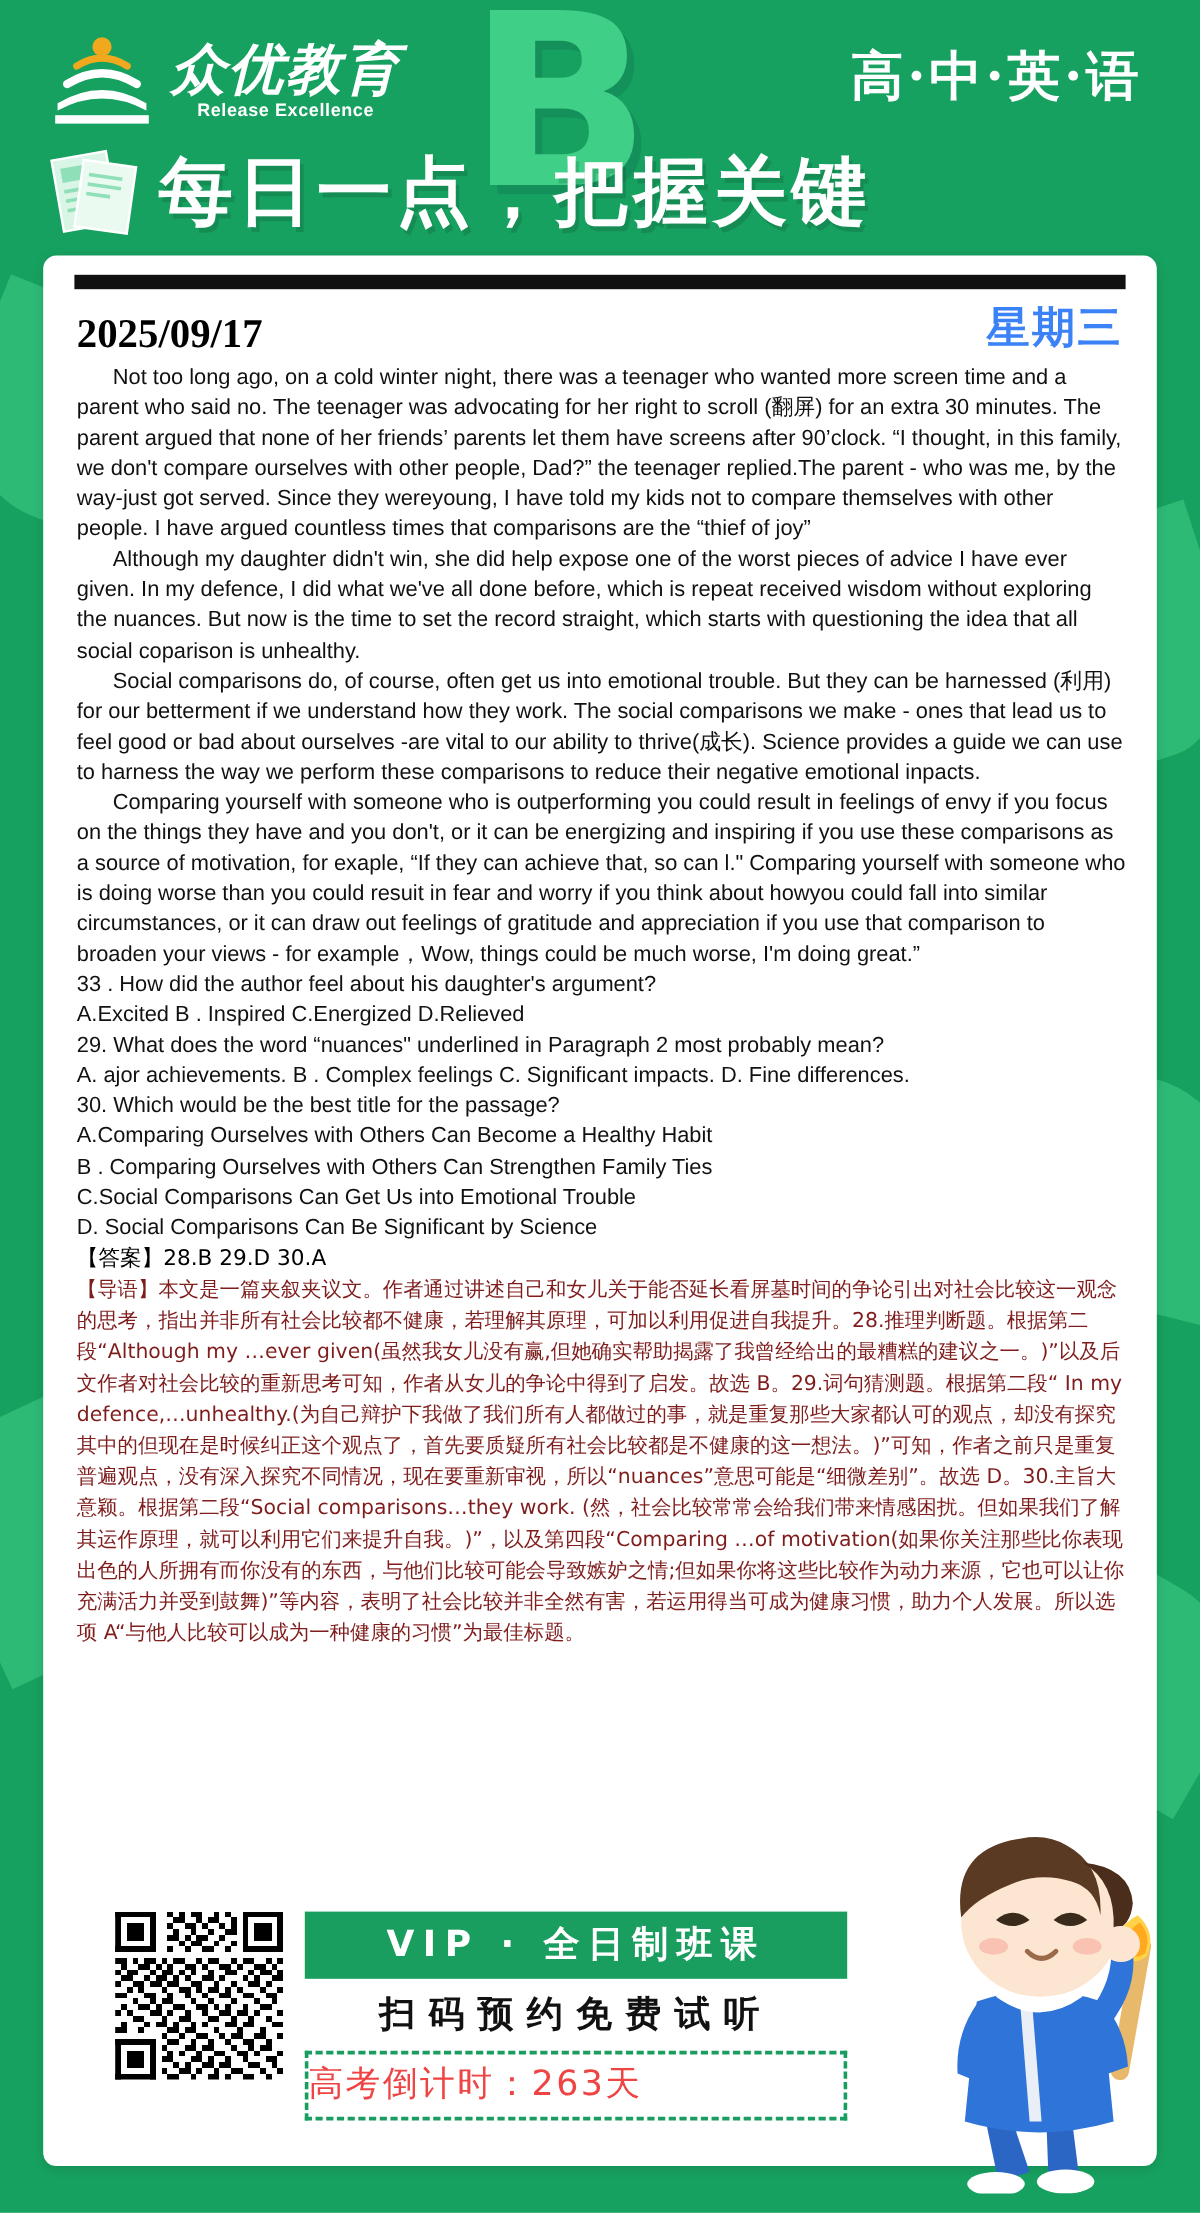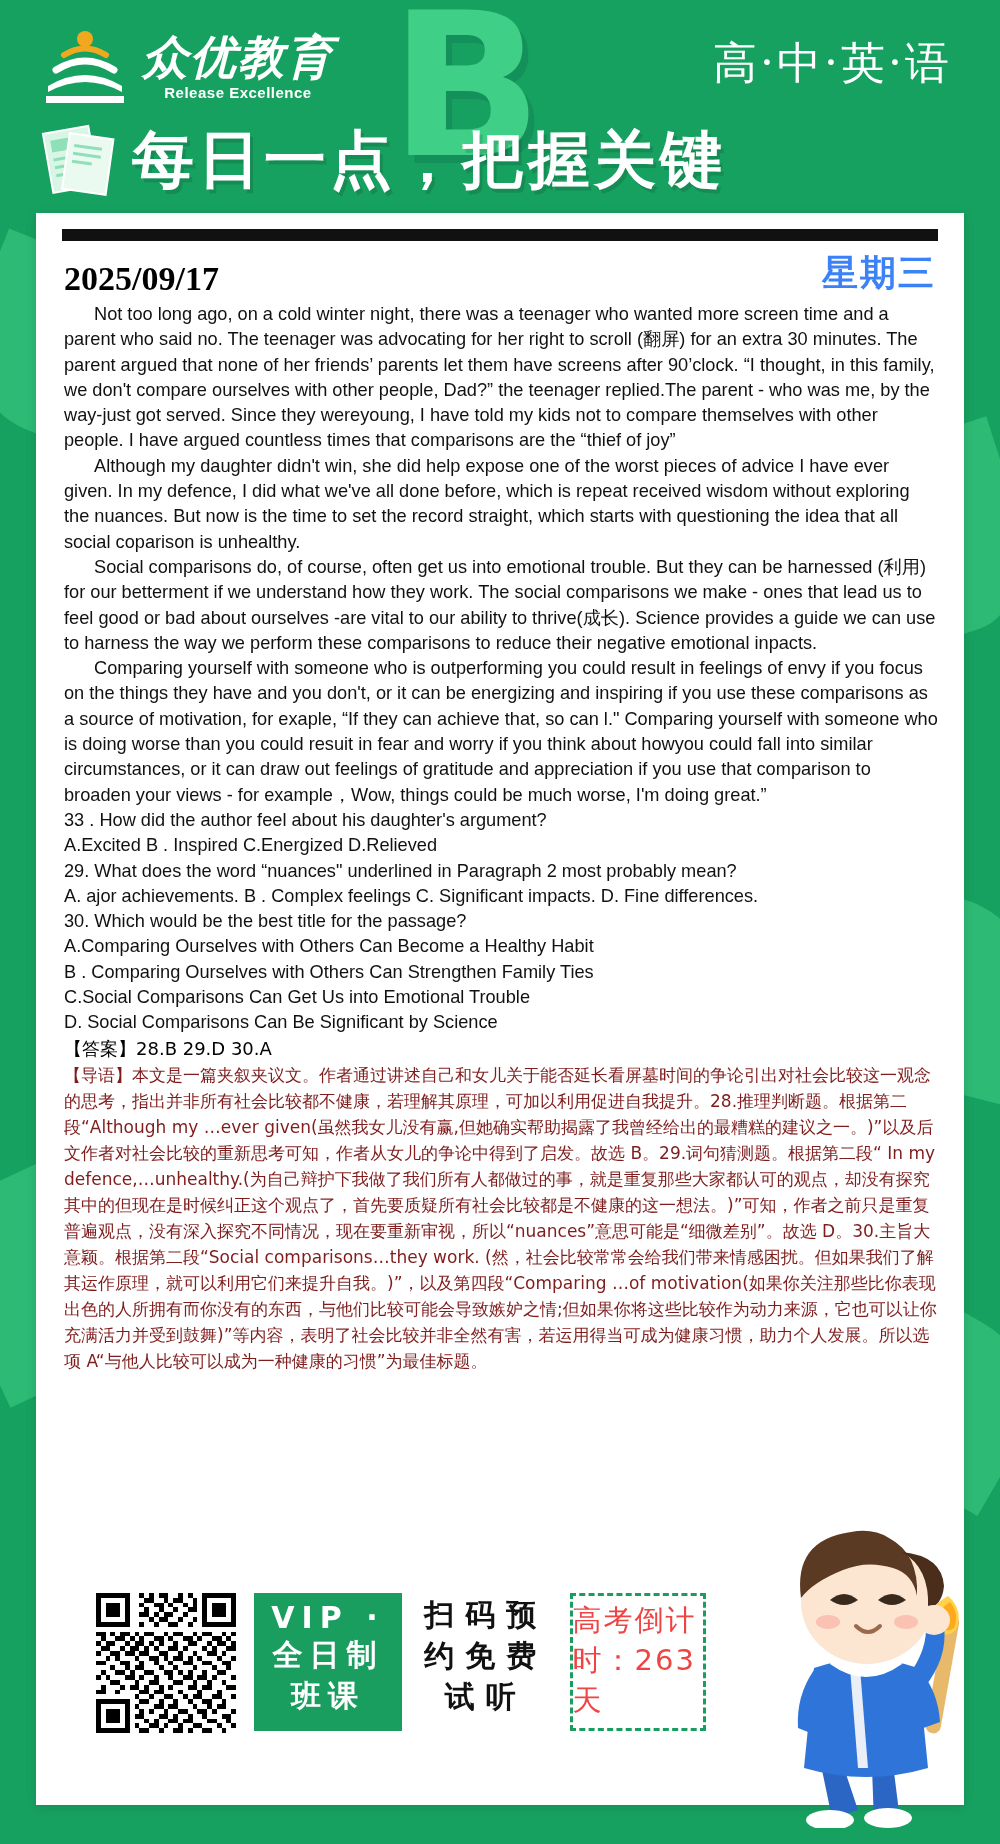--- a/index.html
+++ b/index.html
@@ -36,38 +36,39 @@
     font-size: 46px; font-weight: bold; color: #ffffff; letter-spacing: 2px;
     font-family: "DejaVu Sans", sans-serif; line-height: 1.05; font-style: italic;
   }
   .logo-text-en {
     font-size: 15px; font-weight: bold; color: #ffffff; letter-spacing: .5px;
     text-align: center; margin-top: 2px;
   }
 
   .subject-badge {
     position: absolute; right: 48px; top: 34px;
-    font-size: 44px; font-weight: normal; color: #ffffff; letter-spacing: 3px;
+    font-size: 44px; font-weight: bold; color: #ffffff; letter-spacing: 3px;
     font-family: "DejaVu Serif", serif;
   }
 
   .slogan-row { position: absolute; left: 40px; top: 118px; display: flex; align-items: center; gap: 14px; }
   .slogan-icon { width: 78px; height: 76px; position: relative; }
   .slogan-text {
     font-size: 62px; font-weight: bold; color: #ffffff; letter-spacing: 4px;
     font-family: "DejaVu Sans", sans-serif;
     text-shadow: 3px 4px 0 rgba(0,0,0,.13);
   }
 
   
   .sheet {
     position: absolute; left: 36px; top: 213px; width: 928px; height: 1592px;
     background: #ffffff;
     box-shadow: 0 2px 10px rgba(0,0,0,.12);
     padding: 12px 18px 0 18px;
+    border-radius: 11px;
   }
   .sheet-topbar { height: 12px; background: #111; margin: 4px 8px 8px 8px; }
 
   .date-row {
     display: flex; justify-content: space-between; align-items: flex-end;
     padding: 0 10px 2px 10px;
   }
   .date-text { font-size: 34px; font-family: "Liberation Serif", serif; font-weight: bold; color: #000; letter-spacing: 0px; }
   .weekday { font-size: 36px; font-family: "DejaVu Serif", serif; font-weight: bold; color: #3b82f6; letter-spacing: 2px; }
 
@@ -87,21 +88,21 @@
     font-family: "DejaVu Sans", sans-serif;
   }
   .ans-line { font-size: 18px; line-height: 26px; font-family: "DejaVu Sans", sans-serif; }
 
   
   .promo {
     position: absolute; left: 60px; bottom: 42px; width: 610px; height: 170px;
     display: flex; gap: 18px; align-items: flex-start;
   }
   .qr { width: 140px; height: 140px; position: relative; background: #fff; }
-  .promo-right { flex: 1; display: flex; flex-direction: row; gap: 7px; }
+  .promo-right { flex: 1; display: flex; flex-direction: column; gap: 7px; }
   .promo-band {
     background: #1a9e5f; color: #fff; font-size: 30px; font-weight: bold;
     letter-spacing: 7px; text-align: center; padding: 7px 0 8px 0;
     font-family: "DejaVu Sans", sans-serif;
   }
   .promo-sub {
     color: #111; font-size: 30px; font-weight: bold; letter-spacing: 11px;
     text-align: center; font-family: "DejaVu Sans", sans-serif; padding: 2px 0 3px 0;
   }
   .promo-count {

